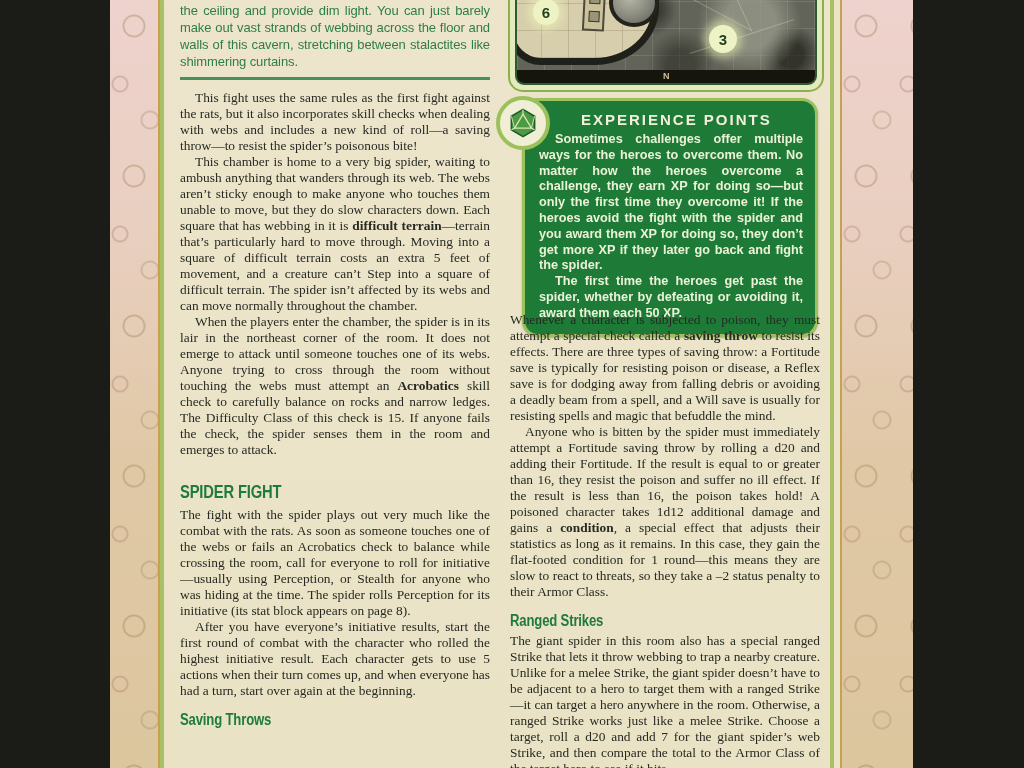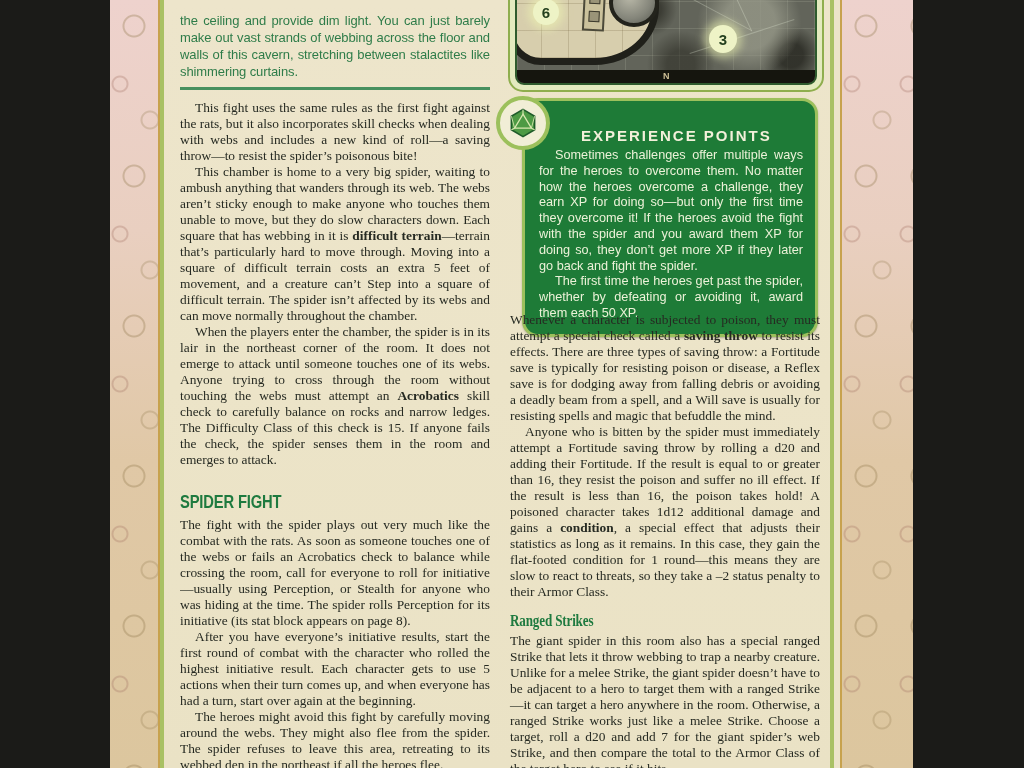--- a/index.html
+++ b/index.html
@@ -23,25 +23,25 @@
   #cream-gap-right{position:absolute;top:0;height:768px;left:834px;width:6px;background:#ece4c9;}
   
   #page{position:absolute;left:164px;top:0;width:666px;height:768px;
         background:linear-gradient(180deg,#ede5cb 0%,#ece4c8 50%,#eae2c5 100%);}
   .col{position:absolute;top:0;width:310px;}
   #col-left{left:16px;height:768px;overflow:hidden;}
   
   .body-text{font-size:13.4px;line-height:16px;color:#262a22;text-align:justify;margin:0;}
   .body-text.indent{text-indent:15px;}
   .readaloud{font-family:"Liberation Sans",sans-serif;font-size:13px;line-height:17px;
-             color:#2e7c49;text-align:justify;margin:0;padding-top:12px;letter-spacing:-.1px;}
+             color:#2e7c49;text-align:justify;margin:0;padding-top:2px;letter-spacing:-.1px;}
   .green-rule{height:3px;background:#47905f;border:0;margin:7px 0 10px 0;}
   h2.sec,h3.sec{margin:0;color:#1e7a3f;font-family:"Liberation Sans",sans-serif;font-weight:bold;}
   h2.sec{font-size:18px;margin:24px 0 4px 0;}
-  h3.sec{font-size:16px;margin:12px 0 3px 0;font-family:Liberation Serif, serif;}
+  h3.sec{font-size:16px;margin:12px 0 3px 0;}
   .cond{display:inline-block;transform:scaleX(.82);transform-origin:0 60%;white-space:nowrap;letter-spacing:-.2px;}
   
   #map-frame{position:absolute;left:344px;top:-18px;width:316px;height:110px;
      background:#e3eabf;border:2px solid #8fae4e;border-radius:15px;padding:5px;box-sizing:border-box;}
   #map-inner{position:relative;width:100%;height:100%;border:2px solid #2e5b2d;border-radius:9px;
      overflow:hidden;box-sizing:border-box;
      background-color:#62645a;
      background-image:
        radial-gradient(circle at 78% 35%, rgba(150,152,136,.8) 0 26px, rgba(150,152,136,0) 52px),
        radial-gradient(circle at 55% 80%, rgba(40,40,32,.55) 0 14px, rgba(40,40,32,0) 34px),
@@ -62,25 +62,25 @@
   #table-prop .item{position:absolute;left:4px;width:9px;height:9px;background:#9a9478;border:1px solid #3c3a2c;}
   .marker{position:absolute;border-radius:50%;background:#eef3c6;
      box-shadow:0 0 9px 5px rgba(238,246,178,.55);color:#24401e;
      font:bold 15px "Liberation Sans",sans-serif;display:flex;align-items:center;justify-content:center;}
   #map-band{position:absolute;left:0;right:0;bottom:0;height:13px;background:#15150e;
      color:#cdbf96;font:bold 9px "Liberation Sans",sans-serif;}
   #north-label{position:absolute;left:146px;top:1px;}
   
   #xp-box{position:absolute;left:358px;top:98px;width:296px;box-sizing:border-box;
      background:#1e7b37;border:3px solid #9cc05c;border-radius:16px;
-     padding:26px 12px 12px 14px;box-shadow:0 1px 2px rgba(0,0,0,.25);}
+     padding:10px 12px 12px 14px;box-shadow:0 1px 2px rgba(0,0,0,.25);}
   #xp-title{font-family:"Liberation Sans",sans-serif;font-weight:bold;font-size:15px;
      letter-spacing:2px;color:#f3f0da;margin:0 0 4px 42px;}
   .xp-text{font-family:"Liberation Sans",sans-serif;font-size:12.7px;line-height:15.8px;
-     color:#ecf2d8;text-align:justify;margin:0;}
+     color:#ecf2d8;text-align:justify;margin:0;font-weight:bold;}
   .xp-text.indent{text-indent:16px;}
   #xp-icon{position:absolute;left:332px;top:96px;width:46px;height:46px;border-radius:50%;
      background:#f1eed6;border:4px solid #9cc05c;display:flex;align-items:center;justify-content:center;z-index:5;}
   
   #col-right-text{left:346px;top:312px;}
   b{color:inherit;}
 </style>
 </head>
 <body>
 
@@ -99,21 +99,20 @@
     <div id="col-left" class="col">
       <p class="readaloud">the ceiling and provide dim light. You can just barely make out vast strands of webbing across the floor and walls of this cavern, stretching between stalactites like shimmering curtains.</p>
       <hr class="green-rule">
       <p class="body-text indent">This fight uses the same rules as the first fight against the rats, but it also incorporates skill checks when dealing with webs and includes a new kind of roll—a saving throw—to resist the spider’s poisonous bite!</p>
       <p class="body-text indent"><span>This chamber is home to a very big spider, waiting to ambush anything that wanders through its web. The webs aren’t sticky enough to make anyone who touches them unable to move, but they do slow characters down. Each square that has webbing in it is </span><b>difficult terrain</b><span>—terrain that’s particularly hard to move through. Moving into a square of difficult terrain costs an extra 5 feet of movement, and a creature can’t Step into a square of difficult terrain. The spider isn’t affected by its webs and can move normally throughout the chamber.</span></p>
       <p class="body-text indent"><span>When the players enter the chamber, the spider is in its lair in the northeast corner of the room. It does not emerge to attack until someone touches one of its webs. Anyone trying to cross through the room without touching the webs must attempt an </span><b>Acrobatics</b><span> skill check to carefully balance on rocks and narrow ledges. The Difficulty Class of this check is 15. If anyone fails the check, the spider senses them in the room and emerges to attack.</span></p>
 
       <h2 class="sec"><span class="cond">SPIDER FIGHT</span></h2>
       <p class="body-text">The fight with the spider plays out very much like the combat with the rats. As soon as someone touches one of the webs or fails an Acrobatics check to balance while crossing the room, call for everyone to roll for initiative—usually using Perception, or Stealth for anyone who was hiding at the time. The spider rolls Perception for its initiative (its stat block appears on page 8).</p>
       <p class="body-text indent">After you have everyone’s initiative results, start the first round of combat with the character who rolled the highest initiative result. Each character gets to use 5 actions when their turn comes up, and when everyone has had a turn, start over again at the beginning.</p>
-      <p class="body-text indent">The heroes might avoid this fight by carefully moving around the webs. They might also flee from the spider. The spider refuses to leave this area, retreating to its webbed den in the northeast if all the heroes flee.</p>
 
       <h3 class="sec"><span class="cond">Saving Throws</span></h3>
 
     </div>
 
     <div id="map-frame">
       <div id="map-inner">
         <div class="web-strand" style="left:150px;top:18px;width:90px;transform:rotate(28deg);"></div>
         <div class="web-strand" style="left:170px;top:45px;width:110px;transform:rotate(-18deg);"></div>
         <div class="web-strand" style="left:185px;top:8px;width:70px;transform:rotate(65deg);"></div>

